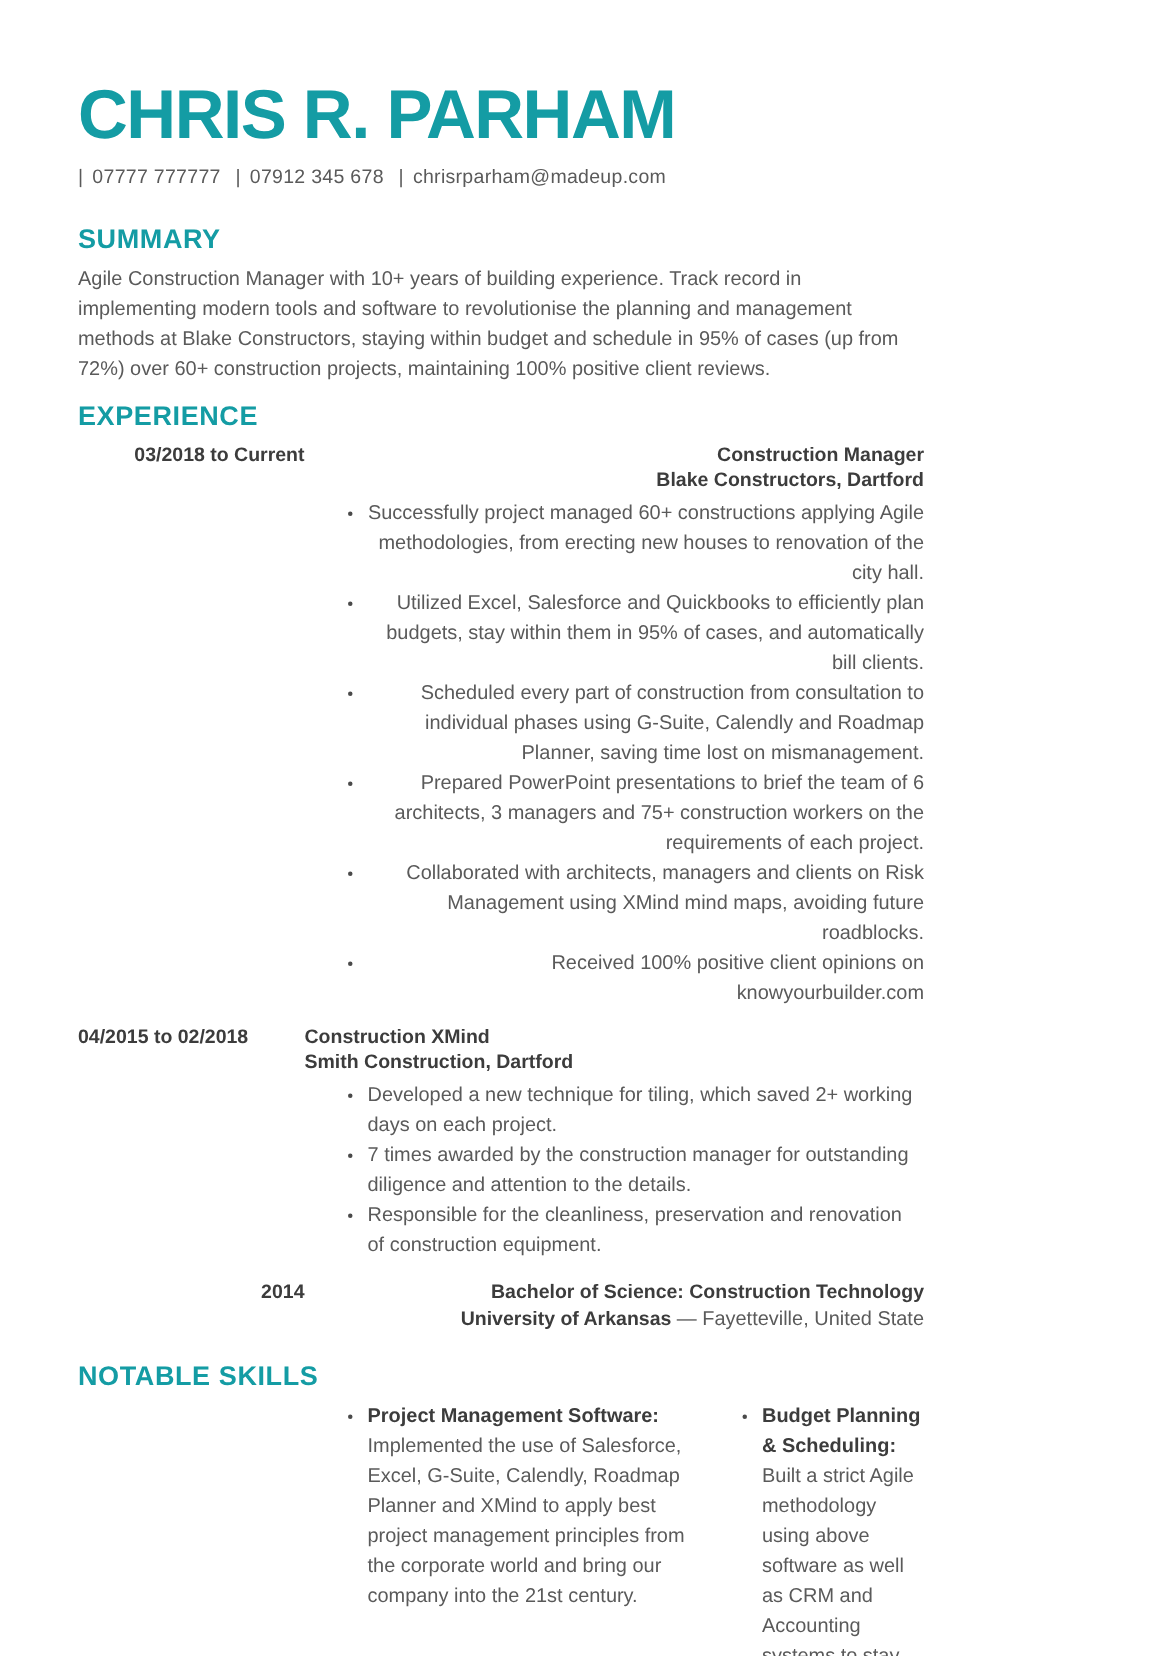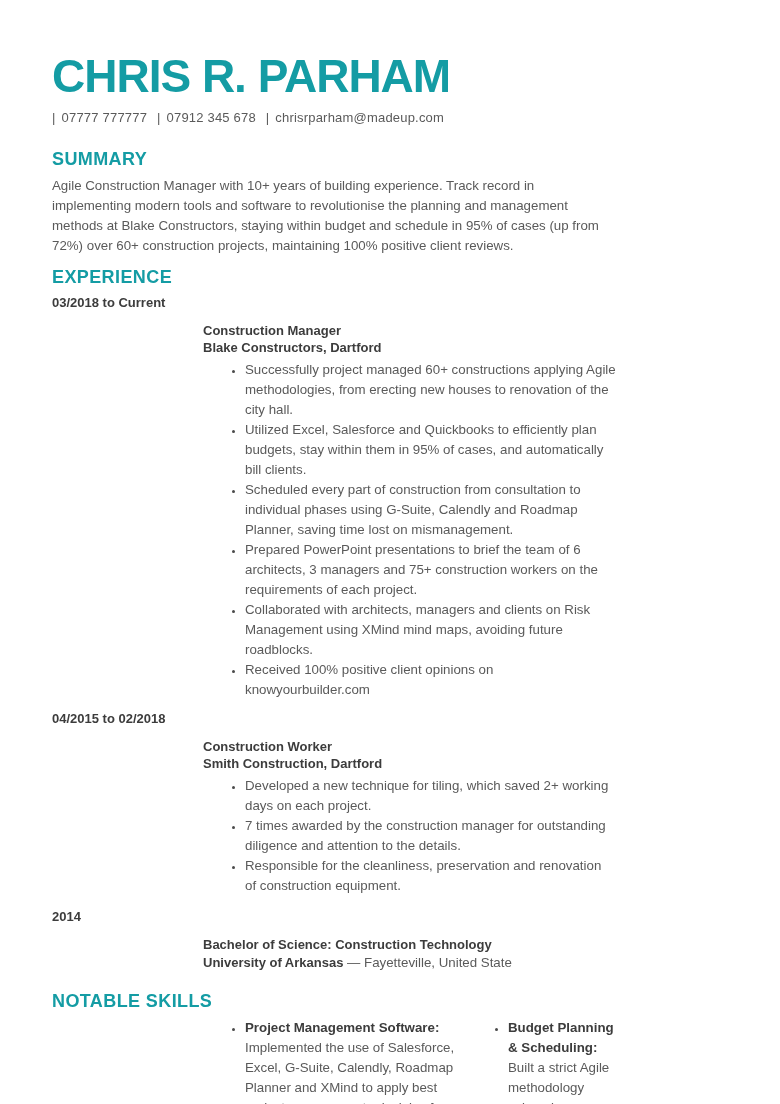--- a/index.html
+++ b/index.html
@@ -58,30 +58,30 @@
     font-size:13.3px;
     line-height:20px;
     color:var(--text);
   }
   .summary-text{margin:8px 0 0 0;}
 
   .entry{
     display:flex;
     margin-top:10px;
   }
-  .entry.first{margin-top:8px;}
+  .entry.first{margin-top:8px;text-align:right;}
   .col-label{
     width:151px;
     flex:0 0 151px;
     font-size:13px;
     line-height:17px;
     font-weight:bold;
     color:var(--text-dark);
   }
-  .col-main{flex:1;min-width:0;margin-top:28px;}
+  .col-main{flex:1;min-width:0;}
   .subhead{
     font-size:13px;
     line-height:17px;
     font-weight:bold;
     color:var(--text-dark);
   }
   .bullets{
     margin:4px 0 0 0;
     padding:0 0 0 42px;
     list-style:disc;
@@ -156,21 +156,21 @@
           <li>Prepared PowerPoint presentations to brief the team of 6 architects, 3 managers and 75+ construction workers on the requirements of each project.</li>
           <li>Collaborated with architects, managers and clients on Risk Management using XMind mind maps, avoiding future roadblocks.</li>
           <li>Received 100% positive client opinions on knowyourbuilder.com</li>
         </ul>
       </div>
     </div>
 
     <div class="entry">
       <div class="col-label">04/2015 to 02/2018</div>
       <div class="col-main">
-        <div class="subhead">Construction Worker</div>
+        <div class="subhead">Construction XMind</div>
         <div class="subhead">Smith Construction, Dartford</div>
         <ul class="bullets">
           <li>Developed a new technique for tiling, which saved 2+ working days on each project.</li>
           <li>7 times awarded by the construction manager for outstanding diligence and attention to the details.</li>
           <li>Responsible for the cleanliness, preservation and renovation of construction equipment.</li>
         </ul>
       </div>
     </div>
   </section>
 

